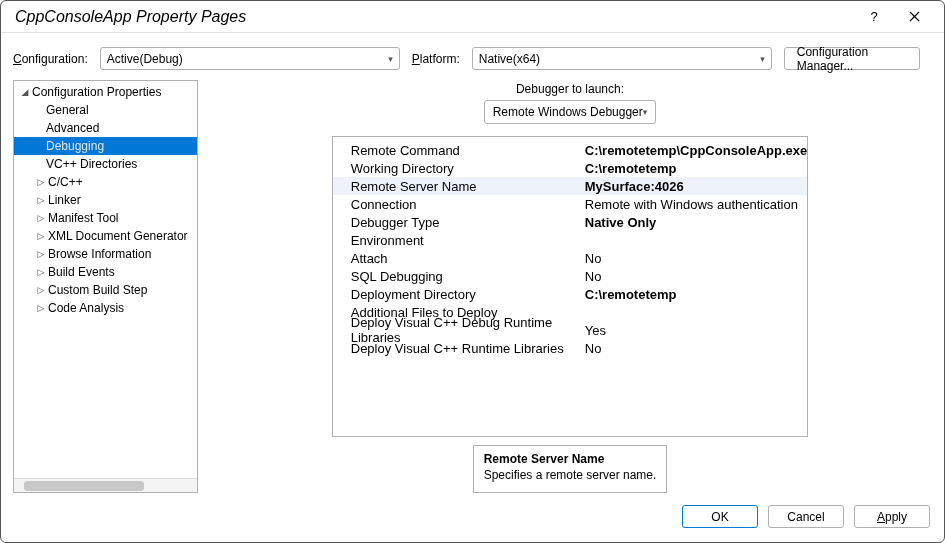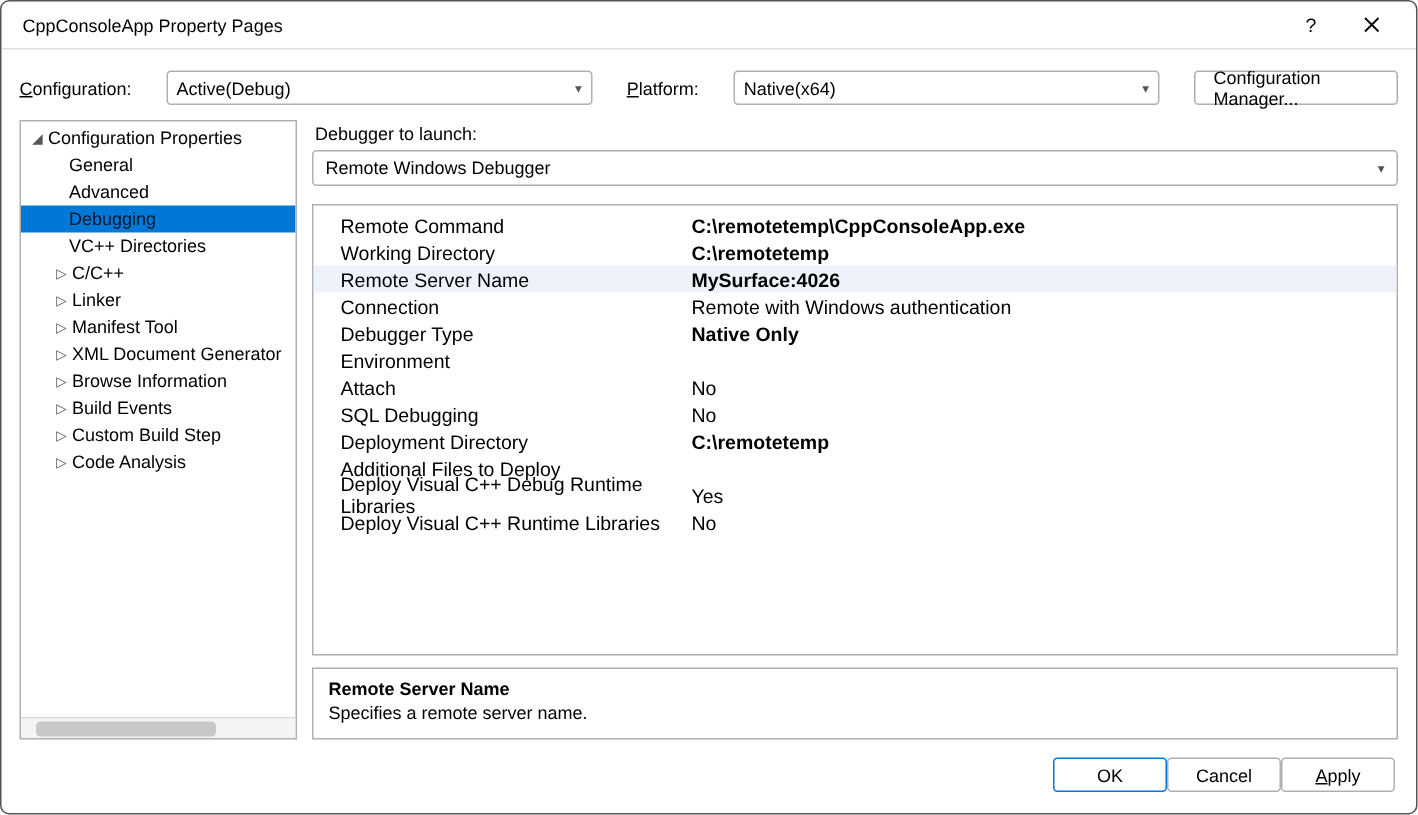--- a/index.html
+++ b/index.html
@@ -17,30 +17,30 @@
     display: flex;
     flex-direction: column;
   }
   .titlebar {
     height: 32px;
     display: flex;
     align-items: center;
     padding: 0 10px 0 14px;
     border-bottom: 1px solid #e0e0e0;
   }
-  .titlebar .title { flex: 1; font-size: 12px; }
+  .titlebar .title { flex: 1; font-size: 16px; font-style: italic; }
   .titlebar .tbtn {
     width: 40px; height: 32px;
     display: flex; align-items: center; justify-content: center;
     font-size: 13px;
   }
   .toprow {
     display: flex;
     align-items: center;
-    gap: 23px;
+    gap: 12px;
     padding: 14px 12px 10px 12px;
   }
   .toprow label { font-size: 12px; }
   .combo, .combo-large {
     border: 1px solid #b0b0b0;
     border-radius: 3px;
     background: #fff;
     height: 23px;
     display: flex;
     align-items: center;
@@ -89,21 +89,21 @@
   }
   .tree-item {
     height: 18px;
     display: flex;
     align-items: center;
     font-size: 12px;
     padding-right: 4px;
   }
   .tree-item.selected {
     background: #0078d7;
-    color: #0f172a;
+    color: #e5e5e5;
   }
   .exp {
     width: 10px;
     display: inline-flex;
     justify-content: center;
     font-size: 9px;
     color: #555;
     margin-right: 2px;
   }
   .ind1 { padding-left: 6px; }
@@ -122,20 +122,21 @@
     height: 10px;
     width: 120px;
     background: #c8c8c8;
     border-radius: 3px;
   }
   .rightpane {
     flex: 1;
     display: flex;
     flex-direction: column;
     min-height: 0;
+    align-items: center;
   }
   .launch-label {
     font-size: 12px;
     padding: 2px 2px 4px 2px;
   }
   .launch-combo {
     border: 1px solid #b0b0b0;
     border-radius: 3px;
     height: 24px;
     display: flex;
@@ -171,20 +172,21 @@
     border: 1px solid #b0b0b0;
     background: #fff;
     margin-top: 8px;
     padding: 6px 10px;
     height: 48px;
   }
   .descbox .dtitle { font-weight: 600; margin-bottom: 2px; }
   .footer {
     display: flex;
     justify-content: flex-end;
+    gap: 10px;
     padding: 12px 14px 14px 14px;
   }
   .footer .btn { width: 76px; height: 23px; }
   .footer .btn.primary { border: 1px solid #0078d7; }
   .underline-first::first-letter { text-decoration: underline; }
 </style>
 </head>
 <body>
 
 <div class="titlebar">

